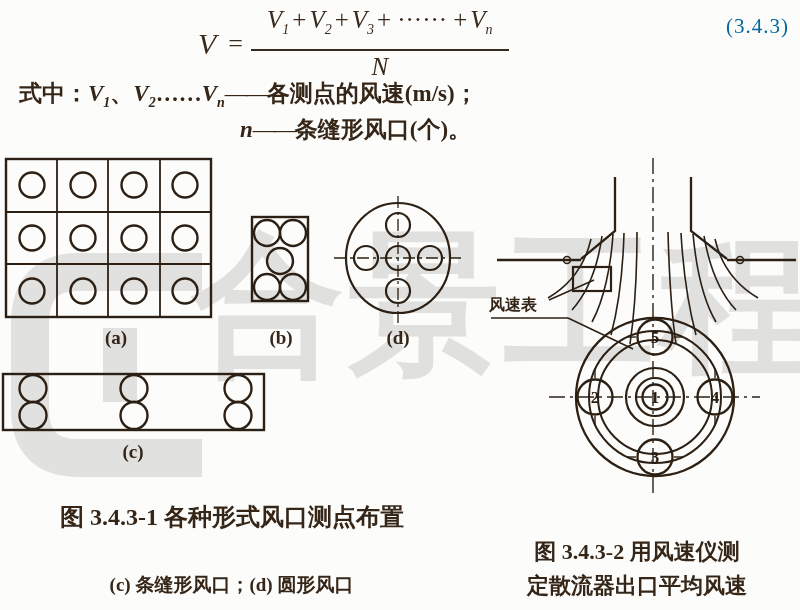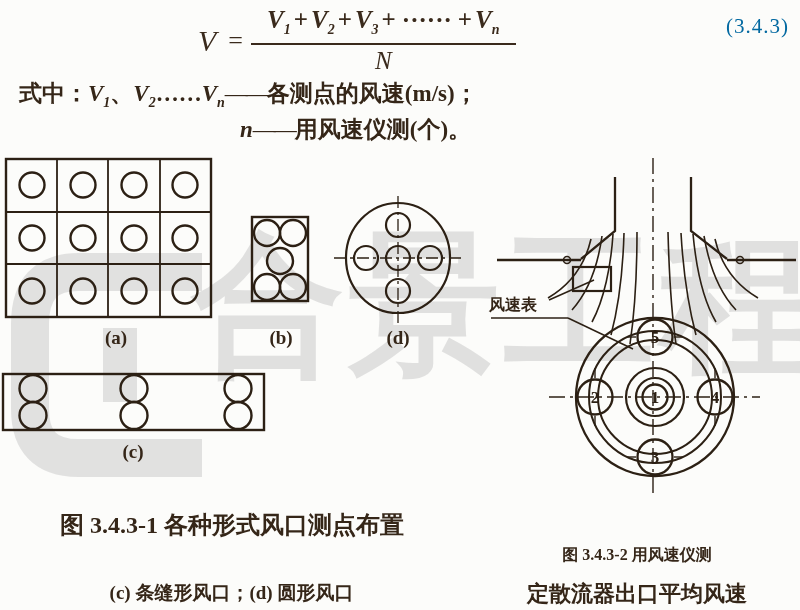--- a/index.html
+++ b/index.html
@@ -13,21 +13,21 @@
            font-weight:700;color:#c8c8c8;opacity:.52;letter-spacing:4px;white-space:nowrap;
            font-family:"Liberation Sans","DejaVu Sans",sans-serif;}
   .wm-logo{position:absolute;left:8px;top:244px;opacity:.5;}
 
   
   .formula{position:absolute;left:198px;top:6px;z-index:2;display:flex;align-items:center;
            font-style:italic;color:#3a2a1c;}
   .lhs{font-size:30px;margin-right:10px;}
   .eqsign{font-size:26px;font-style:normal;margin:0 8px 0 2px;}
   .frac{display:inline-flex;flex-direction:column;align-items:center;}
-  .frac .num{font-size:25px;padding:0 16px 5px;border-bottom:2.5px solid #3a2a1c;white-space:nowrap;font-weight:bold;}
+  .frac .num{font-size:25px;padding:0 16px 11px;border-bottom:2.5px solid #3a2a1c;white-space:nowrap;}
   .frac .den{font-size:25px;padding-top:2px;}
   sub.s{font-size:14px;font-style:italic;}
   .plus{font-style:normal;padding:0 3px;}
   .eqtag{position:absolute;left:726px;top:14px;z-index:2;font-size:21px;letter-spacing:1px;color:#0369a1;}
 
   
   .cnline{position:absolute;z-index:2;font-weight:700;color:#352618;white-space:nowrap;}
   .where1{left:4px;top:78px;font-size:23px;margin-left:15px;}
   .where2{left:240px;top:114px;font-size:23px;}
   .vvar{font-style:italic;font-weight:700;}
@@ -37,25 +37,25 @@
   .diagrams{position:absolute;left:0;top:0;z-index:1;}
   .diagrams .ln{stroke:#2c2014;fill:none;}
   .diagrams .num{font-family:"Liberation Serif","DejaVu Serif",serif;font-weight:700;
                  font-size:17px;fill:#2c2014;text-anchor:middle;}
   .diagrams .lbl{font-family:"Liberation Serif","DejaVu Serif",serif;font-weight:700;
                  font-size:19px;fill:#352618;text-anchor:middle;}
 
   .anemo-label{position:absolute;left:489px;top:295px;z-index:2;font-size:16px;font-weight:700;color:#352618;text-align:center;}
 
   
-  .cap{position:absolute;z-index:2;font-weight:700;color:#352618;text-align:center;white-space:nowrap;margin-top:8px;}
+  .cap{position:absolute;z-index:2;font-weight:700;color:#352618;text-align:center;white-space:nowrap;}
   .f1t{left:22px;top:501px;width:420px;font-size:24px;}
   .f1a{left:14px;top:540px;width:435px;font-size:19px;}
   .f1b{left:14px;top:572px;width:435px;font-size:19px;}
-  .f2a{left:478px;top:537px;width:318px;font-size:16px;}
+  .f2a{left:478px;top:537px;width:318px;font-size:22px;}
   .f2b{left:478px;top:571px;width:318px;font-size:22px;}
 </style>
 </head>
 <body>
 
 <div class="page">
 
   <div class="watermark">
     <svg class="wm-logo" width="210" height="240" viewBox="0 0 210 240">
       <path d="M 175,28 L 70,28 Q 22,28 22,80 L 22,165 Q 22,214 70,214 L 175,214" fill="none" stroke="#c8c8c8" stroke-width="38" stroke-linecap="square"></path>
@@ -68,21 +68,21 @@
     <span class="lhs">V</span>
     <span class="eqsign">=</span>
     <span class="frac">
       <span class="num"><span>V</span><sub class="s">1</sub><span class="plus">+</span><span>V</span><sub class="s">2</sub><span class="plus">+</span><span>V</span><sub class="s">3</sub><span class="plus">+</span><span class="plus">······</span><span class="plus">+</span><span>V</span><sub class="s">n</sub></span>
       <span class="den">N</span>
     </span>
   </div>
   <div class="eqtag">(3.4.3)</div>
 
   <div class="cnline where1"><span>式中：</span><span class="vvar">V</span><sub class="s">1</sub><span>、</span><span class="vvar">V</span><sub class="s">2</sub><span>……</span><span class="vvar">V</span><sub class="s">n</sub><span class="dash">——</span><span>各测点的风速(m/s)；</span></div>
-  <div class="cnline where2"><span class="vvar">n</span><span class="dash">——</span><span>用风速仪测(个)。</span></div>
+  <div class="cnline where2"><span class="vvar">n</span><span class="dash">——</span><span>条缝形风口(个)。</span></div>
 
   <svg class="diagrams" width="800" height="610" viewBox="0 0 800 610">
 
     <g>
       <rect class="ln" x="6" y="159" width="205" height="158" stroke-width="2.4"></rect>
       <line class="ln" x1="57" y1="159" x2="57" y2="317" stroke-width="1.8"></line>
       <line class="ln" x1="108" y1="159" x2="108" y2="317" stroke-width="1.8"></line>
       <line class="ln" x1="160" y1="159" x2="160" y2="317" stroke-width="1.8"></line>
       <line class="ln" x1="6" y1="212" x2="211" y2="212" stroke-width="1.8"></line>
       <line class="ln" x1="6" y1="264" x2="211" y2="264" stroke-width="1.8"></line>

